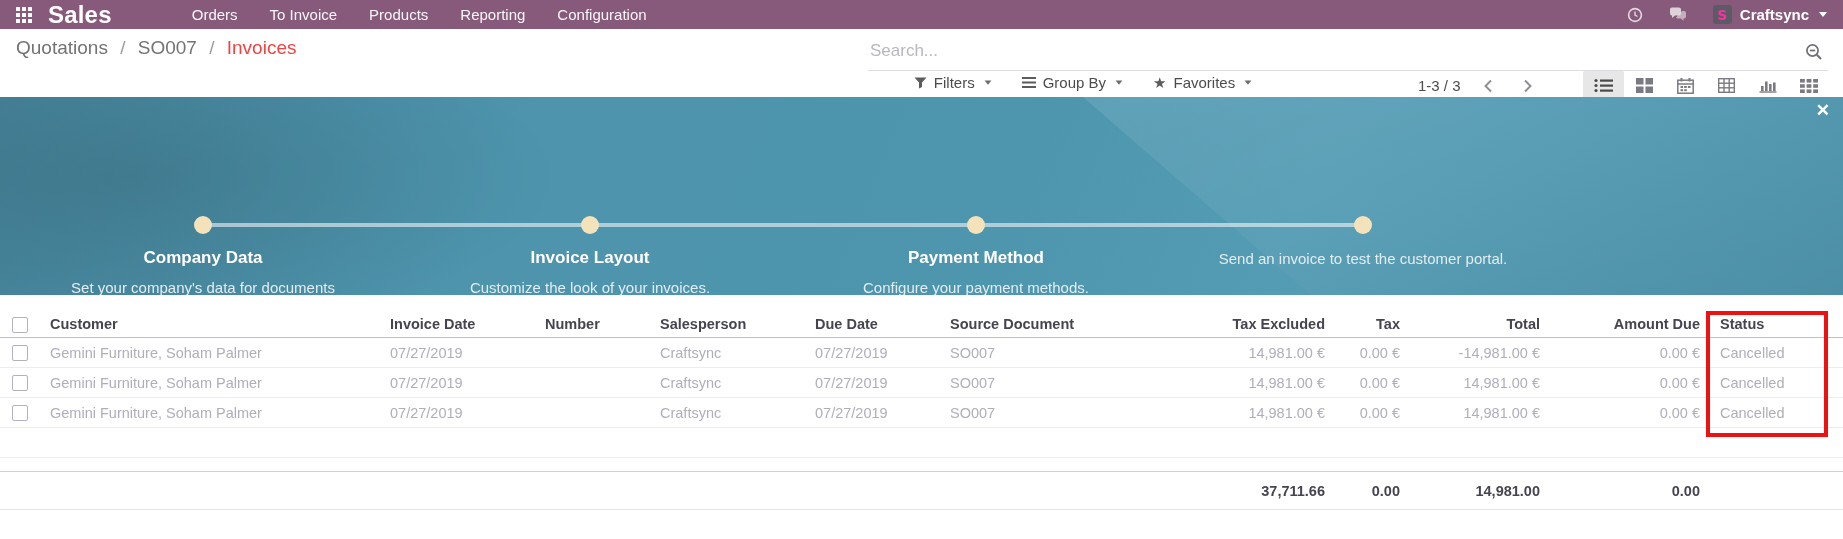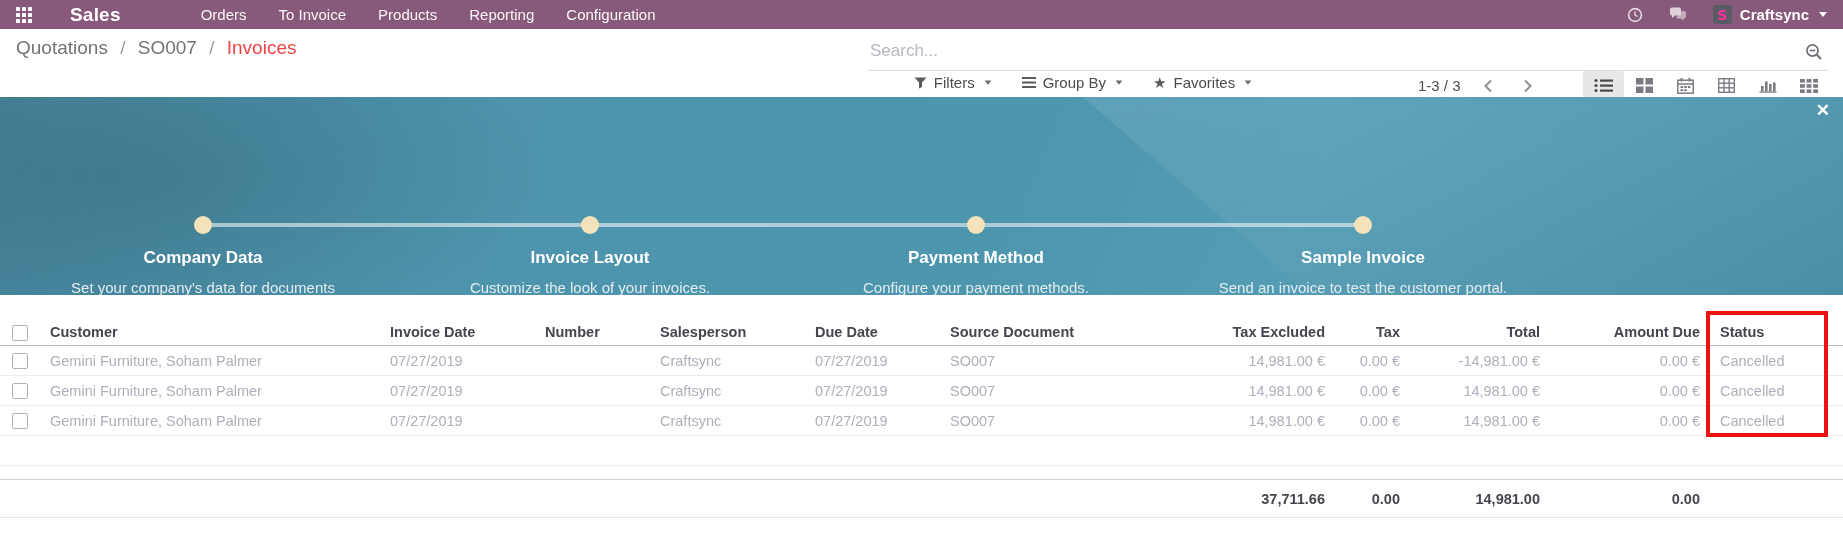--- a/index.html
+++ b/index.html
@@ -8,21 +8,21 @@
     font-family:"Liberation Sans",sans-serif;background:#ffffff;
     -webkit-font-smoothing:antialiased;
   }
   
   .navbar{
     height:29px;background:#875A7B;display:flex;align-items:center;
     color:#fff;padding:0 16px;box-sizing:border-box;
   }
   .apps-icon{display:grid;grid-template-columns:repeat(3,4px);grid-template-rows:repeat(3,4px);gap:2px;cursor:pointer;}
   .apps-icon i{background:#fff;border-radius:0.5px;}
-  .brand{font-size:19px;font-weight:700;margin-left:38px;letter-spacing:.2px;cursor:pointer;}
+  .brand{font-size:24px;font-weight:700;margin-left:16px;letter-spacing:.2px;cursor:pointer;}
   .nav-menus{display:flex;gap:32px;margin-left:80px;font-size:15px;}
   .nav-menus span{cursor:pointer;opacity:.95;}
   .nav-right{margin-left:auto;display:flex;align-items:center;gap:26px;}
   .nav-icon{opacity:.85;cursor:pointer;display:flex;align-items:center;}
   .user-box{display:flex;align-items:center;gap:8px;cursor:pointer;font-size:15px;font-weight:700;}
   .avatar{
     width:19px;height:19px;border-radius:3px;background:#5b5b66;
     display:flex;align-items:center;justify-content:center;
     color:#ff2e9d;font-size:14px;font-weight:800;font-family:"DejaVu Sans",sans-serif;
   }
@@ -72,21 +72,21 @@
     background:linear-gradient(160deg,rgba(255,255,255,.10) 0%,rgba(255,255,255,.04) 45%,rgba(0,0,0,.05) 100%);
     clip-path:polygon(0 0,100% 0,100% 100%,30% 100%);
   }
   .banner-close{position:absolute;top:5px;right:13px;color:#fff;font-size:17px;font-weight:700;cursor:pointer;z-index:3;line-height:1;}
   .timeline{position:absolute;left:203px;top:126px;width:1160px;height:4px;background:rgba(255,255,255,.55);border-radius:2px;z-index:1;}
   .dot{position:absolute;top:119px;width:18px;height:18px;border-radius:50%;background:#f4e3ba;z-index:2;}
   .step{position:absolute;top:151px;width:380px;text-align:center;z-index:2;}
   .step h3{margin:0 0 9px;font-size:17px;font-weight:700;color:#fff;}
   .step p{margin:0 auto 13px;font-size:15px;line-height:1.45;color:#e3edf0;max-width:300px;}
   
-  .table-wrap{position:absolute;top:295px;left:0;width:1843px;padding-top:24px;}
+  .table-wrap{position:absolute;top:295px;left:0;width:1843px;padding-top:16px;}
   table{width:1843px;border-collapse:collapse;table-layout:fixed;font-size:14.5px;}
   th{font-weight:700;color:#454550;text-align:left;padding:0 10px;height:26px;border-bottom:1px solid #bdbdc4;white-space:nowrap;overflow:hidden;}
   th.num,td.num{text-align:right;margin-top:16px;}
   tbody td{height:29px;color:#aeafbb;border-bottom:1px solid #ececef;padding:0 10px;white-space:nowrap;overflow:hidden;}
   tr.spacer-row td{height:13px;border-bottom:none;}
   tr.totals-row td{height:37px;border-top:1px solid #cfcfd6;border-bottom:1px solid #e6e6ea;font-weight:700;color:#454550;}
   .checkbox{display:inline-block;width:14px;height:14px;border:1px solid #b2b2bc;border-radius:2px;background:#fff;vertical-align:middle;cursor:pointer;}
   .cb-col{padding-left:12px !important;}
   
   .status-highlight{
@@ -280,21 +280,20 @@
     <h3>Invoice Layout</h3>
     <p>Customize the look of your invoices.</p>
 
   </div>
   <div class="step" style="left:786px">
     <h3>Payment Method</h3>
     <p>Configure your payment methods.</p>
 
   </div>
   <div class="step" style="left:1173px">
-    <h3>Sample Invoice</h3>
     <p>Send an invoice to test the customer portal.</p>
 
   </div>
 </div>
 
 <div class="table-wrap">
   <table>
     <colgroup>
       <col style="width:40px">
         <col style="width:340px">

